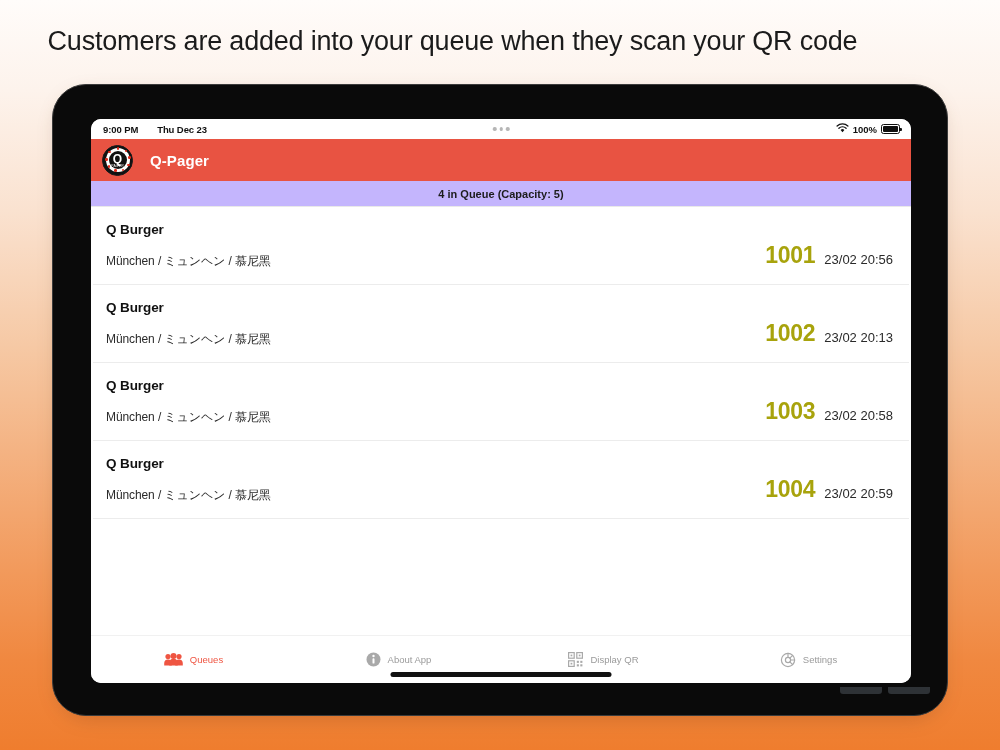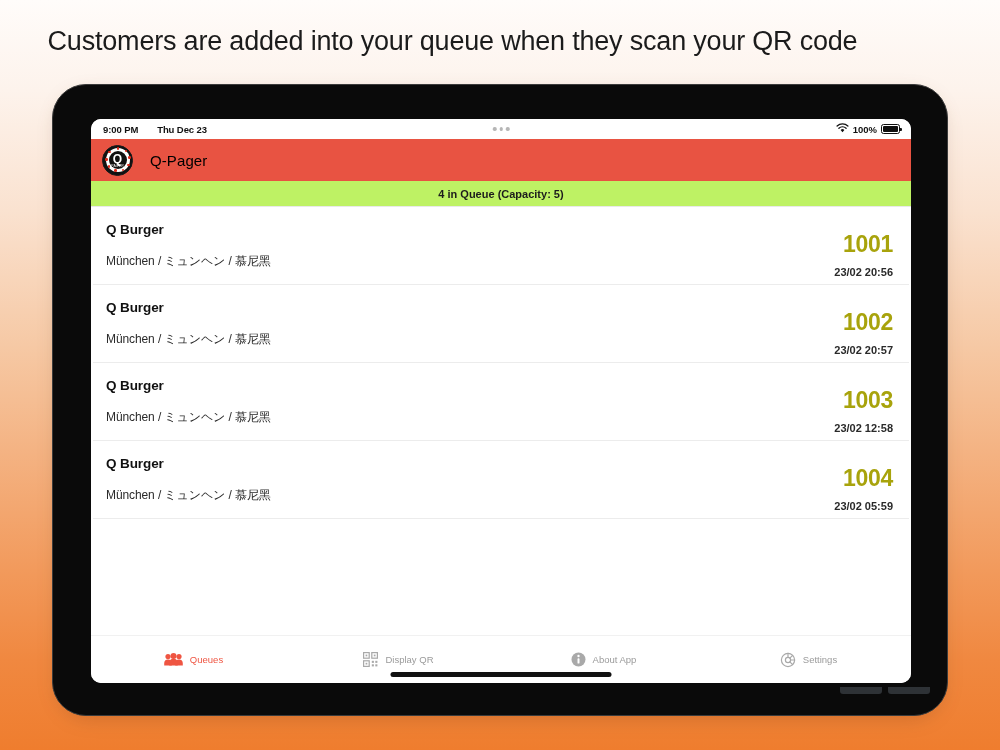--- a/index.html
+++ b/index.html
@@ -184,36 +184,36 @@
   .logo-q b { font-size: 12px; font-weight: bold; margin-top: 1px; }
   .logo-q s { font-size: 3.4px; text-decoration: none; letter-spacing: .2px; margin-top: .5px; }
   .logo-dot {
     position: absolute;
     width: 2.6px; height: 2.6px;
     border-radius: 50%;
     background: #e02b1d;
   }
 
   .app-title {
-    color: #000000;
+    color: #ffffff;
     font-size: 15px;
-    font-weight: normal;
+    font-weight: bold;
     letter-spacing: 0.1px;
   }
 
   
   .capacity {
     height: 26px;
     display: flex;
     align-items: center;
     justify-content: center;
     font-size: 11px;
     font-weight: bold;
     color: #1c1c1c;
-    background: #bef264;
+    background: #c4b5fd;
     border-bottom: 1px solid #e9e9e9;
   }
 
   
   .queue-list {
     background: #ffffff;
     padding: 0 0 0 0;
   }
 
   .queue-row {
@@ -234,35 +234,35 @@
     letter-spacing: -0.1px;
   }
   .row-sub {
     font-size: 12px;
     color: #2a2a2a;
     letter-spacing: -0.1px;
   }
 
   .row-right {
     display: flex;
-    flex-direction: column;
+    flex-direction: row;
     align-items: flex-end;
     gap: 9px;
     margin-top: 19px;
   }
   .row-num {
     font-size: 23px;
     font-weight: bold;
     color: #a8a30c;
     line-height: 1.05;
     letter-spacing: -0.3px;
   }
   .row-time {
-    font-size: 11px;
-    font-weight: bold;
+    font-size: 13px;
+    font-weight: normal;
     color: #2a2a2a;
   }
 
   
   .tabbar {
     position: absolute;
     left: 0;
     bottom: 0;
     width: 820px;
     height: 48px;
@@ -370,62 +370,73 @@
         </div>
       </div>
 
       <div class="queue-row">
         <div class="row-left">
           <div class="row-name">Q Burger</div>
           <div class="row-sub">München / ミュンヘン / 慕尼黑</div>
         </div>
         <div class="row-right">
           <div class="row-num">1002</div>
-          <div class="row-time">23/02 20:57</div>
+          <div class="row-time">23/02 20:13</div>
         </div>
       </div>
 
       <div class="queue-row">
         <div class="row-left">
           <div class="row-name">Q Burger</div>
           <div class="row-sub">München / ミュンヘン / 慕尼黑</div>
         </div>
         <div class="row-right">
           <div class="row-num">1003</div>
-          <div class="row-time">23/02 12:58</div>
+          <div class="row-time">23/02 20:58</div>
         </div>
       </div>
 
       <div class="queue-row">
         <div class="row-left">
           <div class="row-name">Q Burger</div>
           <div class="row-sub">München / ミュンヘン / 慕尼黑</div>
         </div>
         <div class="row-right">
           <div class="row-num">1004</div>
-          <div class="row-time">23/02 05:59</div>
+          <div class="row-time">23/02 20:59</div>
         </div>
       </div>
 
     </div>
 
     <div class="tabbar">
 
       <div class="tab active">
         <span class="tab-icon">
           <svg width="19" height="13" viewBox="0 0 19 13">
             <circle cx="4" cy="3.6" r="2.6" fill="#ef5542"></circle>
             <circle cx="15" cy="3.6" r="2.6" fill="#ef5542"></circle>
             <circle cx="9.5" cy="3.0" r="3.0" fill="#ef5542"></circle>
             <path d="M0.2 12.6 v-2.3 a3.8 3.8 0 0 1 7.6 0 v2.3 Z" fill="#ef5542"></path>
             <path d="M11.2 12.6 v-2.3 a3.8 3.8 0 0 1 7.6 0 v2.3 Z" fill="#ef5542"></path>
             <path d="M5.3 12.6 v-2.8 a4.2 4.2 0 0 1 8.4 0 v2.8 Z" fill="#ef5542"></path>
           </svg>
         </span>
         <span>Queues</span>
+      </div>
+
+      <div class="tab">
+        <span class="tab-icon">
+          <svg width="15" height="15" viewBox="0 0 15 15">
+            <circle cx="7.5" cy="7.5" r="7" fill="#a9a9a9"></circle>
+            <circle cx="7.5" cy="4.0" r="1.2" fill="#fff"></circle>
+            <rect x="6.5" y="6.2" width="2" height="5.4" rx="0.9" fill="#fff"></rect>
+          </svg>
+        </span>
+        <span>About App</span>
       </div>
 
       <div class="tab">
         <span class="tab-icon">
           <svg width="15" height="15" viewBox="0 0 15 15">
             <rect x="0.6" y="0.6" width="5.6" height="5.6" fill="none" stroke="#a9a9a9" stroke-width="1.2"></rect>
             <rect x="8.8" y="0.6" width="5.6" height="5.6" fill="none" stroke="#a9a9a9" stroke-width="1.2"></rect>
             <rect x="0.6" y="8.8" width="5.6" height="5.6" fill="none" stroke="#a9a9a9" stroke-width="1.2"></rect>
             <rect x="2.6" y="2.6" width="1.7" height="1.7" fill="#a9a9a9"></rect>
             <rect x="10.8" y="2.6" width="1.7" height="1.7" fill="#a9a9a9"></rect>
@@ -434,31 +445,20 @@
             <rect x="12.3" y="8.8" width="2.1" height="2.1" fill="#a9a9a9"></rect>
             <rect x="8.8" y="12.3" width="2.1" height="2.1" fill="#a9a9a9"></rect>
             <rect x="12.3" y="12.3" width="2.1" height="2.1" fill="#a9a9a9"></rect>
           </svg>
         </span>
         <span>Display QR</span>
       </div>
 
       <div class="tab">
         <span class="tab-icon">
-          <svg width="15" height="15" viewBox="0 0 15 15">
-            <circle cx="7.5" cy="7.5" r="7" fill="#a9a9a9"></circle>
-            <circle cx="7.5" cy="4.0" r="1.2" fill="#fff"></circle>
-            <rect x="6.5" y="6.2" width="2" height="5.4" rx="0.9" fill="#fff"></rect>
-          </svg>
-        </span>
-        <span>About App</span>
-      </div>
-
-      <div class="tab">
-        <span class="tab-icon">
           <svg width="16" height="16" viewBox="0 0 16 16">
             <circle cx="8" cy="8" r="6.6" fill="none" stroke="#a9a9a9" stroke-width="1.2"></circle>
             <circle cx="8" cy="8" r="2.6" fill="none" stroke="#a9a9a9" stroke-width="1.2"></circle>
             <g stroke="#a9a9a9" stroke-width="1.2" stroke-linecap="round">
               <line x1="8" y1="1.4" x2="8" y2="5.4"></line>
               <line x1="14.6" y1="8" x2="10.6" y2="8"></line>
               <line x1="12.7" y1="3.3" x2="9.8" y2="6.2"></line>
               <line x1="12.7" y1="12.7" x2="9.8" y2="9.8"></line>
             </g>
           </svg>

